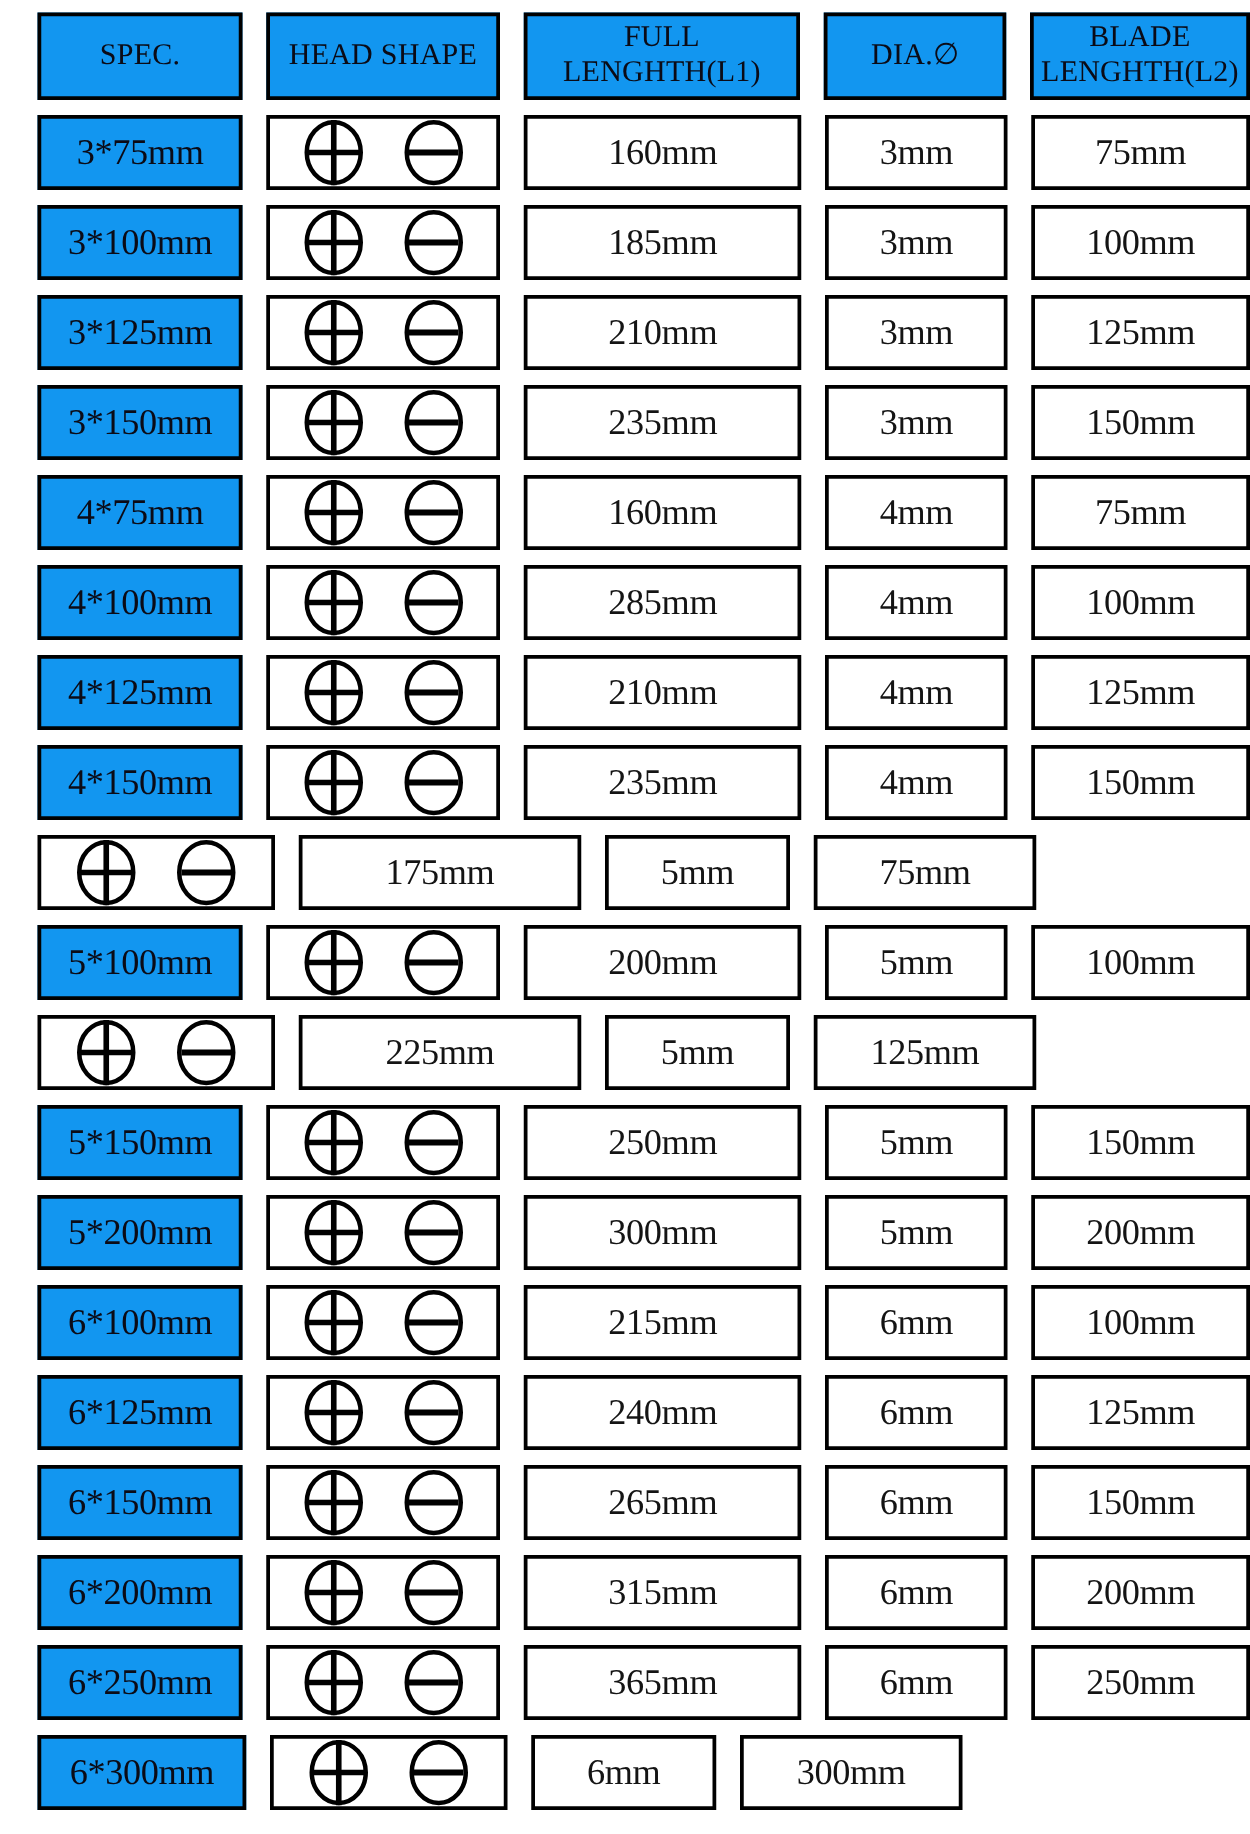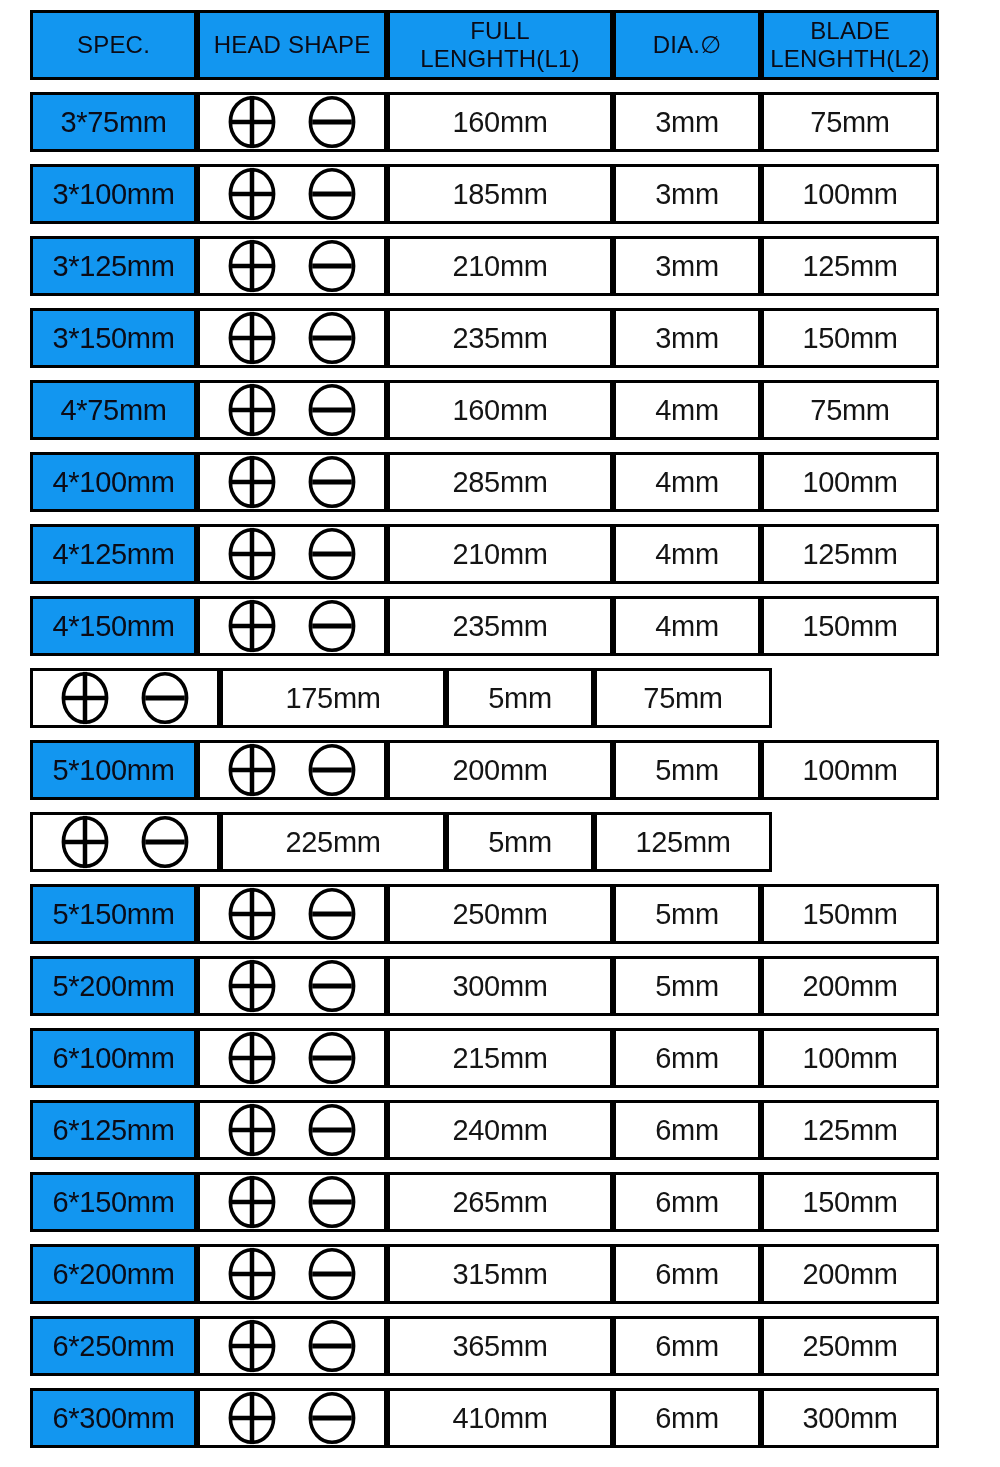--- a/index.html
+++ b/index.html
@@ -12,23 +12,24 @@
   body{
     width:1000px;height:1467px;
     background:#ffffff;
     font-family:"Liberation Sans","DejaVu Sans",sans-serif;
     color:var(--text);
     overflow:hidden;
   }
   .page{padding:10px 0 0 30px;}
   .t-row{
     display:flex;
-    gap:0;
+    gap:19px;
     margin-bottom:12px;
     align-items:stretch;
+    font-family:Liberation Serif, serif;
   }
   .cell{
     border:3px solid var(--border);
     display:flex;
     align-items:center;
     justify-content:center;
     text-align:center;
     background:#ffffff;
   }
   .c0{width:167px;}
@@ -633,23 +634,20 @@
           <line x1="3" y1="30" x2="53" y2="30" stroke="#000" stroke-width="5"></line>
         </svg>
       </span>
       <span class="head-icon">
         <svg viewBox="0 0 56 60" fill="none" xmlns="http://www.w3.org/2000/svg">
           <ellipse cx="28" cy="30" rx="24" ry="27" stroke="#000" stroke-width="4"></ellipse>
           <line x1="6" y1="30" x2="50" y2="30" stroke="#000" stroke-width="5.5"></line>
         </svg>
       </span>
     </div>
-    <div class="cell c2">
-      <span>410mm</span>
-    </div>
     <div class="cell c3">
       <span>6mm</span>
     </div>
     <div class="cell c4">
       <span>300mm</span>
     </div>
   </div>
 </div>
 
 </div>

